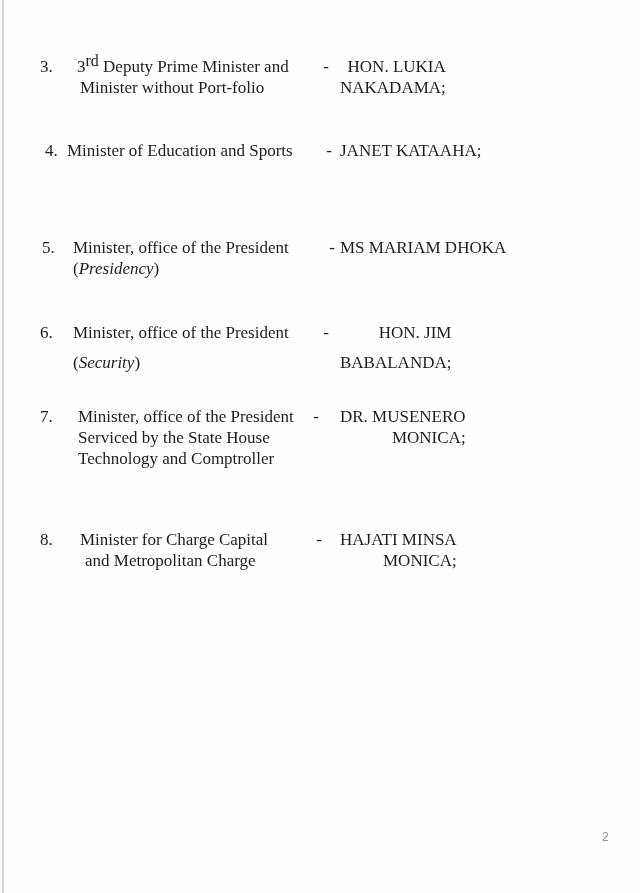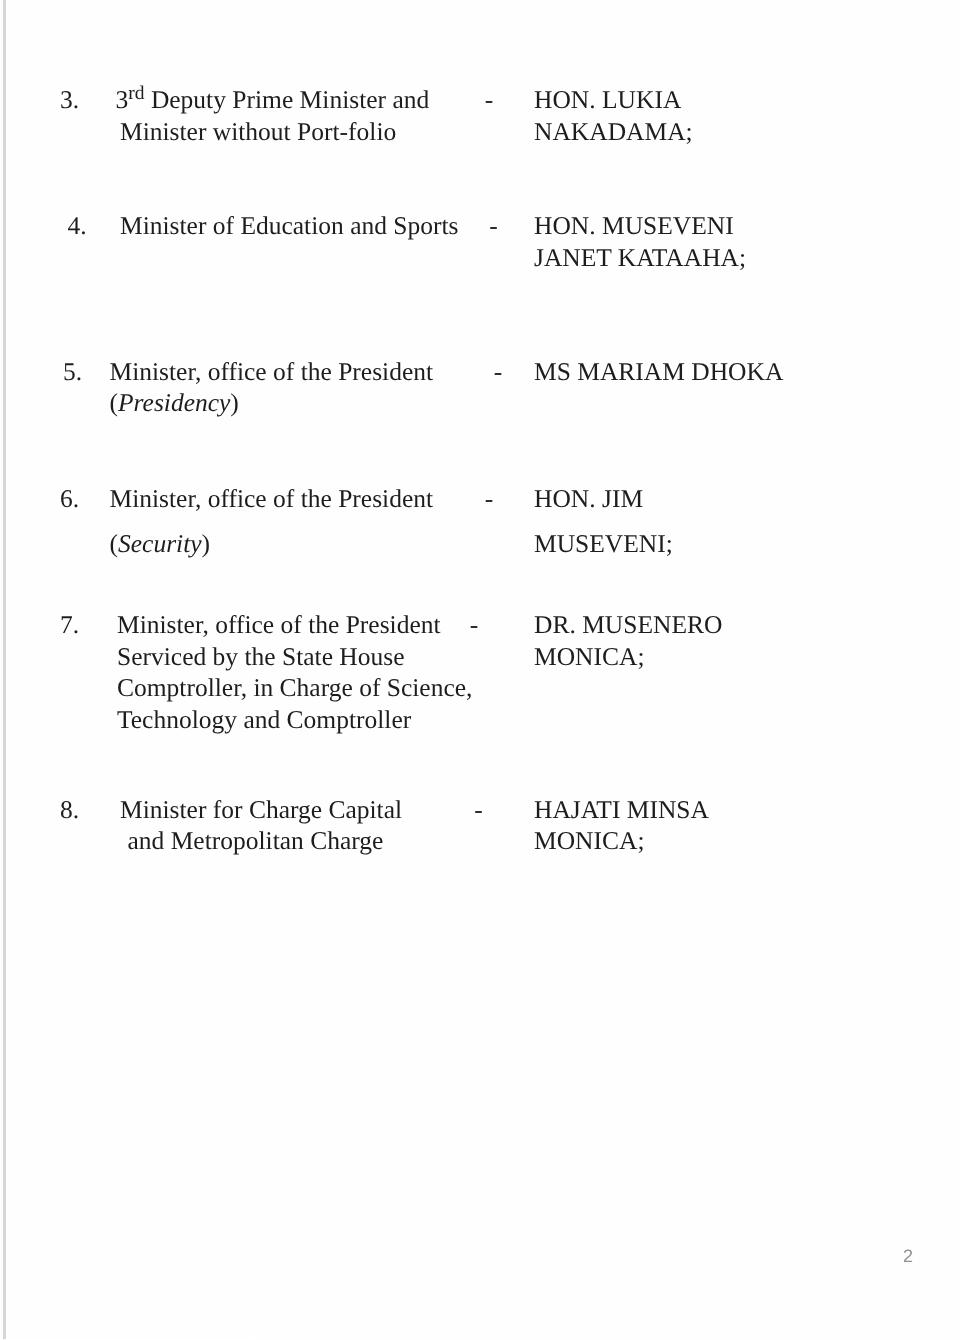--- a/index.html
+++ b/index.html
@@ -12,29 +12,29 @@
     font-size:17px;
     overflow:hidden;
   }
   .scan-edge{
     position:absolute;left:2px;top:0;width:2px;height:893px;
     background:#d6d6d6;
   }
   .item{position:absolute;left:0;width:100%;}
   .num,.title,.dash,.name{position:absolute;top:0;}
   .line{height:21px;line-height:21px;white-space:nowrap;}
-  .name{left:356px;}
+  .name{left:340px;text-align:right;}
   .dash{width:12px;text-align:center;line-height:21px;}
-  sup{font-size:13px;line-height:0;vertical-align:6px;letter-spacing:0;}
+  sup{font-size:16px;line-height:0;vertical-align:6px;letter-spacing:0;}
   i{font-style:italic;font-family:Liberation Serif, serif;}
 
   
   .i3{top:56px}  .i3 .num{left:40px} .i3 .title{left:77px} .i3 .dash{left:320px}
   .i3 .title .line:nth-child(2){padding-left:3px}
-  .i4{top:140px} .i4 .num{left:45px} .i4 .title{left:80px} .i4 .dash{left:323px}
+  .i4{top:140px} .i4 .num{left:45px} .i4 .title{left:67px} .i4 .dash{left:323px}
   .i4 .name .line + .line{}
   .i5{top:237px} .i5 .num{left:42px} .i5 .title{left:73px} .i5 .dash{left:326px}
   .i6{top:322px} .i6 .num{left:40px} .i6 .title{left:73px} .i6 .dash{left:320px}
   .i6 .title .line + .line{margin-top:9px}
   .i6 .name .line + .line{margin-top:9px}
   .i7{top:406px} .i7 .num{left:40px} .i7 .title{left:78px} .i7 .dash{left:310px}
   .i8{top:529px} .i8 .num{left:40px} .i8 .title{left:80px} .i8 .dash{left:313px}
   .i8 .title .line:nth-child(2){padding-left:5px}
 
   .page-number{
@@ -62,21 +62,20 @@
     </div>
   </div>
 
   <div class="item i4">
     <div class="num line">4.</div>
     <div class="title">
       <div class="line">Minister of Education and Sports</div>
     </div>
     <div class="dash">-</div>
     <div class="name">
-      <div class="line">HON. MUSEVENI</div>
       <div class="line">JANET KATAAHA;</div>
     </div>
   </div>
 
   <div class="item i5">
     <div class="num line">5.</div>
     <div class="title">
       <div class="line">Minister, office of the President</div>
       <div class="line"><span>(</span><i>Presidency</i><span>)</span></div>
     </div>
@@ -88,30 +87,29 @@
 
   <div class="item i6">
     <div class="num line">6.</div>
     <div class="title">
       <div class="line">Minister, office of the President</div>
       <div class="line"><span>(</span><i>Security</i><span>)</span></div>
     </div>
     <div class="dash">-</div>
     <div class="name">
       <div class="line">HON. JIM</div>
-      <div class="line">MUSEVENI;</div>
+      <div class="line">BABALANDA;</div>
     </div>
   </div>
 
   <div class="item i7">
     <div class="num line">7.</div>
     <div class="title">
       <div class="line">Minister, office of the President</div>
       <div class="line">Serviced by the State House</div>
-      <div class="line">Comptroller, in Charge of Science,</div>
       <div class="line">Technology and Comptroller</div>
     </div>
     <div class="dash">-</div>
     <div class="name">
       <div class="line">DR. MUSENERO</div>
       <div class="line">MONICA;</div>
     </div>
   </div>
 
   <div class="item i8">

